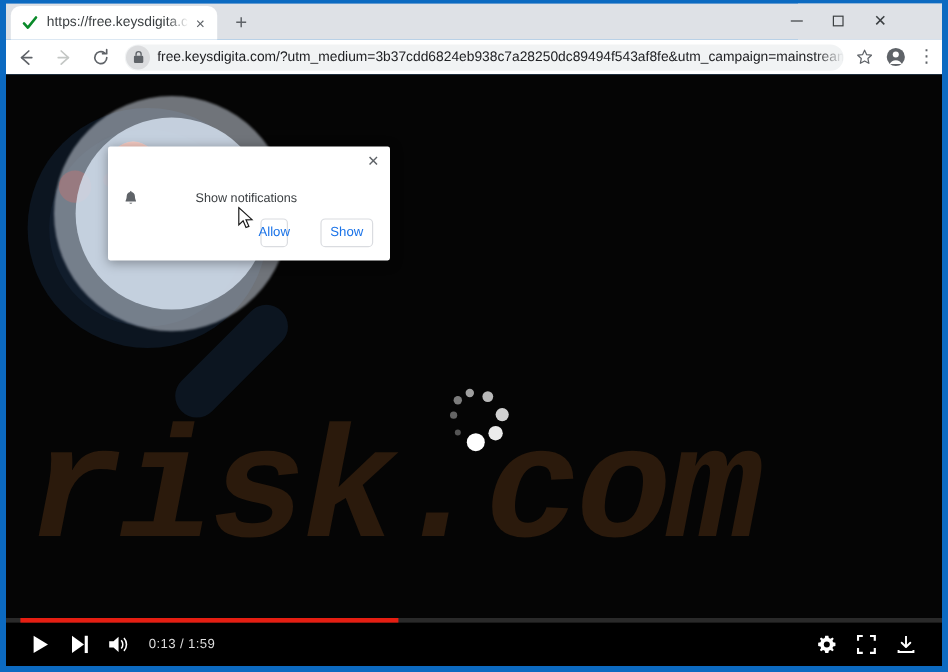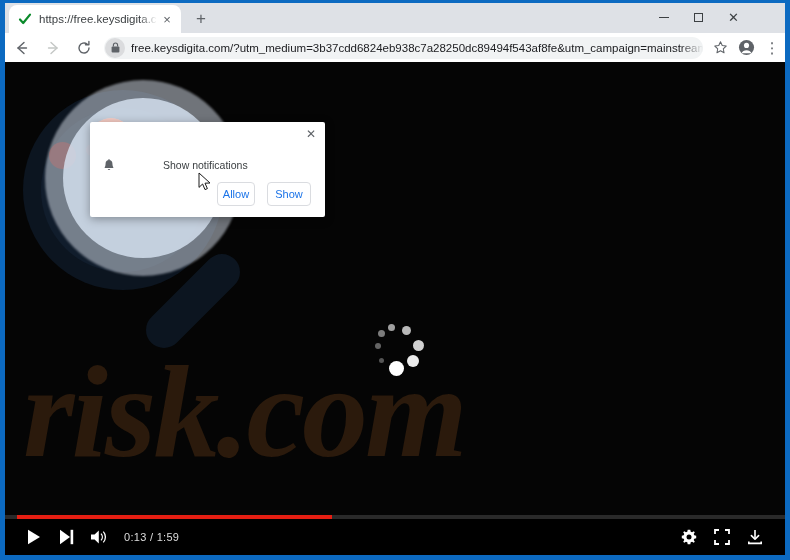--- a/index.html
+++ b/index.html
@@ -140,21 +140,21 @@
   }
   #pc-text {
     position:absolute; left:200px; top:32px;
     font-family:"DejaVu Sans", sans-serif;
     font-size:260px; font-weight:bold; font-style:italic;
     color:#171717; letter-spacing:-6px; line-height:1;
     white-space:nowrap;
   }
   #risk-text {
     position:absolute; left:18px; top:284px;
-    font-family:Liberation Serif, serif;
+    font-family:Liberation Mono, monospace;
     font-size:132px; font-weight:bold; font-style:italic;
     color:#2b1a0c; letter-spacing:-3px; line-height:1;
     white-space:nowrap;
   }
 
   
   #spinner { position:absolute; left:368px; top:262px; width:56px; height:56px; }
   #spinner span { position:absolute; border-radius:50%; background:#fff; }
 
   
@@ -179,21 +179,21 @@
   }
   #bell-icon { width:14px; height:14px; flex:0 0 14px; display:flex; align-items:center; justify-content:center; }
   #notif-perm-label { margin-left:9px; font-size:10.5px; color:#3c4043; white-space:nowrap; }
   .notif-btn {
     position:absolute; top:60px; height:24px;
     border:1px solid #dadce0; border-radius:4px; background:#fff;
     font-size:11px; color:#1a73e8; cursor:pointer;
     display:flex; align-items:center; justify-content:center;
     font-family:"Liberation Sans", sans-serif;
   }
-  #btn-allow { left:127px; width:38px; }
+  #btn-allow { left:127px; width:23px; }
   #btn-block { left:177px; width:44px; }
 
   
   #cursor { position:absolute; left:193px; top:110px; width:14px; height:20px; pointer-events:none; }
 
   
   #progress-wrap {
     position:absolute; left:0; bottom:36px; width:780px; height:4px;
     background:#2a2a2a;
   }

